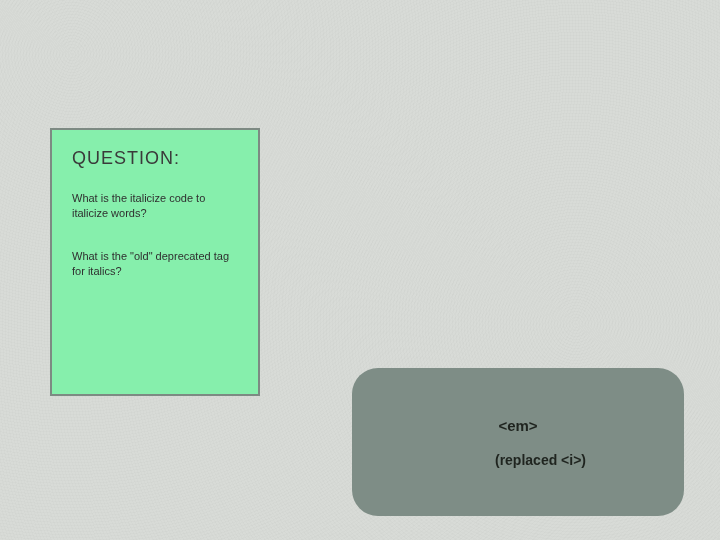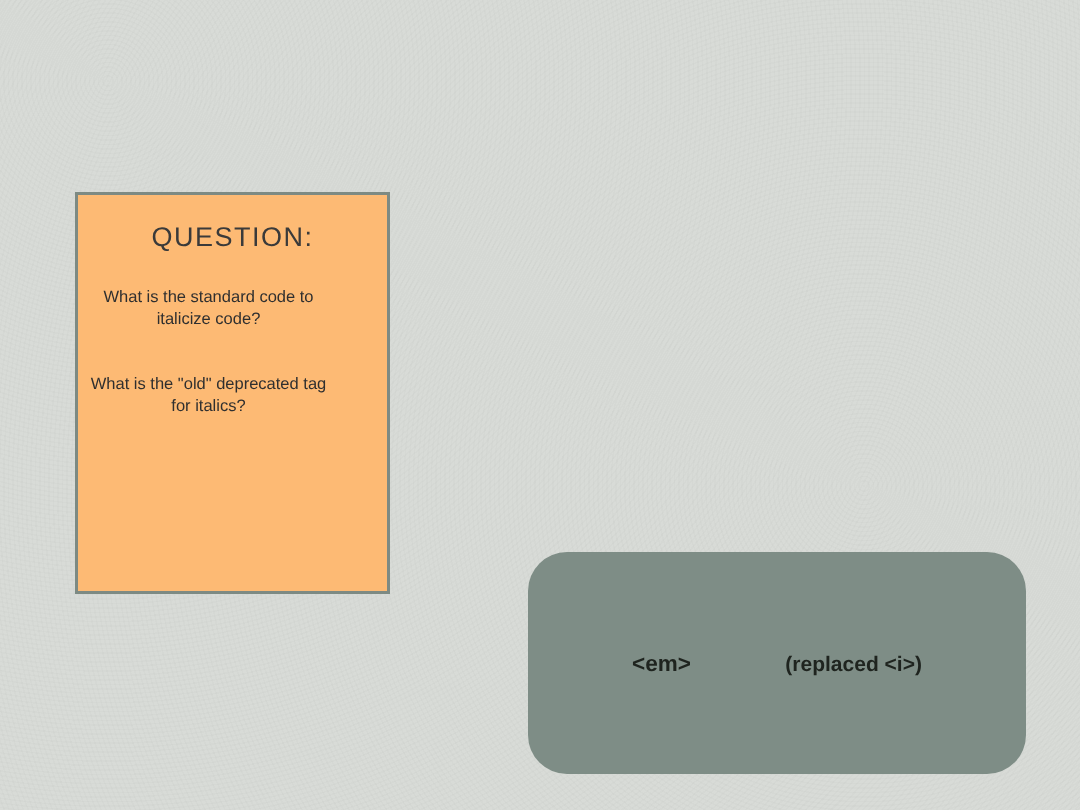--- a/index.html
+++ b/index.html
@@ -11,24 +11,23 @@
       repeating-radial-gradient(circle at 80% 60%, rgba(0,0,0,0.015) 0 1px, transparent 1px 3px),
       #d8dbd7;
     position: relative;
   }
   .question-box {
     position: absolute;
     left: 50px;
     top: 128px;
     width: 210px;
     height: 268px;
-    background: #fdba74;
+    background: #86efac;
     border: 2px solid #7d8a83;
-    padding: 18px 2px;
-    text-align: center;
+    padding: 18px 20px;
   }
   .question-heading {
     font-size: 18px;
     letter-spacing: 1px;
     color: #3a3a3a;
     margin-bottom: 22px;
     font-weight: 400;
   }
   .question-text {
     font-size: 11px;
@@ -39,21 +38,21 @@
   }
   .answer-box {
     position: absolute;
     left: 352px;
     top: 368px;
     width: 332px;
     height: 148px;
     background: #7e8d86;
     border-radius: 26px;
     display: flex;
-    flex-direction: row;
+    flex-direction: column;
     align-items: center;
     justify-content: center;
     gap: 18px;
   }
   .answer-line-1 {
     font-size: 15px;
     font-weight: 700;
     color: #1f241f;
   }
   .answer-line-2 {
@@ -61,20 +60,20 @@
     font-weight: 700;
     color: #1f241f;
     margin-left: 45px;
   }
 </style>
 </head>
 <body>
 
 <div class="question-box">
   <div class="question-heading">QUESTION:</div>
-  <div class="question-text">What is the standard code to italicize code?</div>
+  <div class="question-text">What is the italicize code to italicize words?</div>
   <div class="question-text">What is the "old" deprecated tag for italics?</div>
 </div>
 
 <div class="answer-box">
   <div class="answer-line-1">&lt;em&gt;</div>
   <div class="answer-line-2">(replaced &lt;i&gt;)</div>
 </div>
 
 </body></html>

